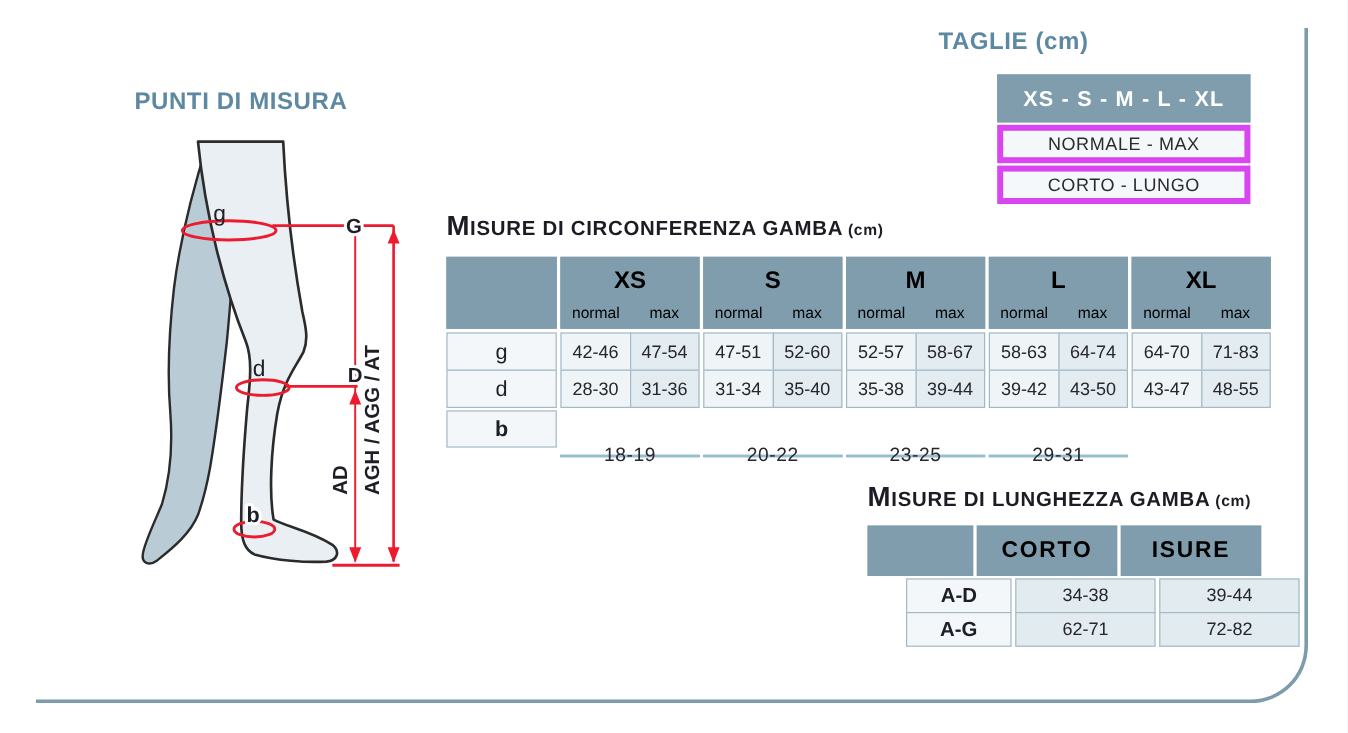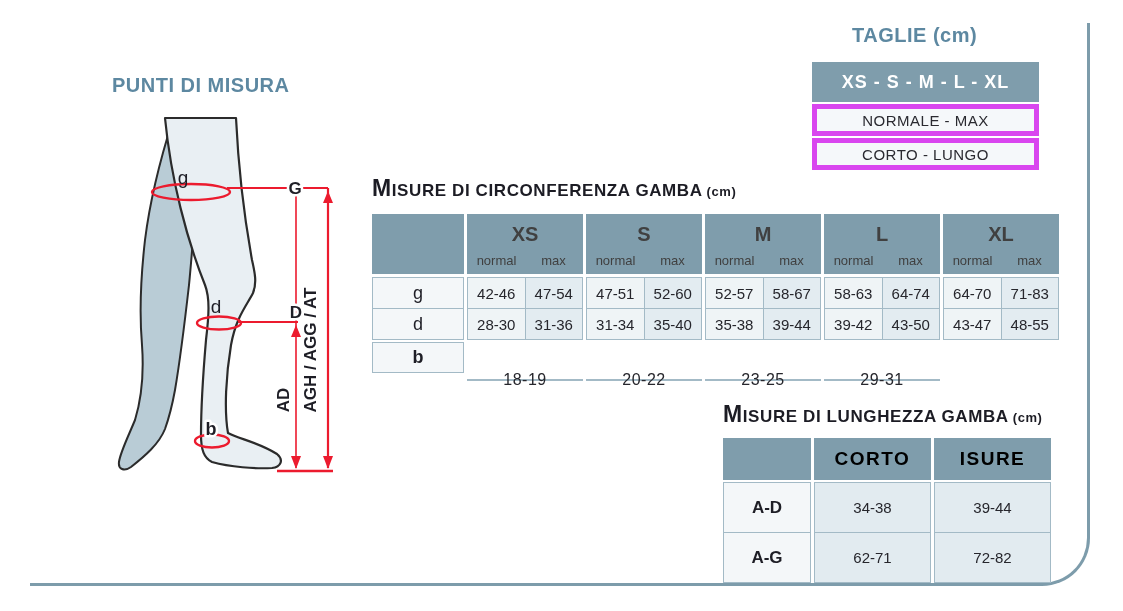--- a/index.html
+++ b/index.html
@@ -15,31 +15,31 @@
     position:absolute; left:30px; top:23px; width:1060px; height:563px;
     border-right:3px solid #7d9cab; border-bottom:3px solid #7d9cab;
     border-bottom-right-radius:48px;
     pointer-events:none;
   }
   .blue-title {
     position:absolute; font-weight:bold; font-size:20px; letter-spacing:0.5px;
     color:#5d88a1; white-space:nowrap;
   }
   .punti-title { left:112px; top:74px; }
-  .taglie-title { left:852px; top:24px; }
+  .taglie-title { left:782px; top:24px; }
 
   .dark-title { position:absolute; color:#1c1c24; font-weight:bold; white-space:nowrap; letter-spacing:0.6px; }
   .dark-title .lead { font-size:23px; }
   .dark-title .rest { font-size:17px; }
   .dark-title .unit { font-size:13px; margin-left:4px; }
   .circ-title { left:372px; top:175px; }
   .lung-title { left:723px; top:401px; }
 
   
-  .taglie-table { position:absolute; left:812px; top:62px; width:227px; }
+  .taglie-table { position:absolute; left:831px; top:62px; width:211px; }
   .tg-head {
     height:40px; background:#7f9dac; border:1px solid #7f9dac;
     color:#ffffff; font-weight:bold; font-size:18px; letter-spacing:1px;
     display:flex; align-items:center; justify-content:center;
   }
   .tg-row {
     height:32px; margin-top:2px; background:#f5f8fa; border:5px solid #d946ef;
     color:#2a2a30; font-size:15px; letter-spacing:0.5px;
     display:flex; align-items:center; justify-content:center;
   }
@@ -49,21 +49,21 @@
   .ct-row { display:flex; gap:3px; }
   .ct-label {
     flex:0 0 92px; display:flex; align-items:center; justify-content:center;
     background:#f4f7f9; border:1px solid #a3bac6; font-size:18px;
   }
   .ct-group { flex:0 0 116px; display:flex; }
   .ct-head { height:60px; }
   .ct-head .ct-label { background:#7f9dac; border-color:#7f9dac; }
   .ct-head-group {
     flex:0 0 116px; background:#7f9dac; border:1px solid #7f9dac;
-    display:flex; flex-direction:column; justify-content:flex-end; color:#404040;
+    display:flex; flex-direction:column; justify-content:flex-end; color:#000000;
   }
   .ct-size { text-align:center; font-weight:bold; font-size:20px; line-height:30px; }
   .ct-subs { display:flex; font-size:13px; line-height:24px; }
   .ct-subs span { flex:1 1 50%; text-align:center; }
   .ct-datarow { height:32px; }
   .ct-datarow + .ct-datarow { margin-top:-1px; }
   .ct-gap-top { margin-top:3px !important; }
   .ct-b-gap { margin-top:2px !important; height:31px; }
   .cell {
     display:flex; align-items:center; justify-content:center;
@@ -80,21 +80,21 @@
   .lt { position:absolute; left:723px; top:438px; width:328px; }
   .lt-row { display:flex; gap:3px; }
   .lt-head { height:42px; }
   .lt-head .lt-c {
     background:#7f9dac; border:1px solid #7f9dac; color:#000000;
     font-weight:bold; font-size:19px; letter-spacing:1.5px;
   }
   .lt-c { display:flex; align-items:center; justify-content:center; }
   .lt-col-label { flex:0 0 88px; }
   .lt-col-val { flex:0 0 117px; }
-  .lt-datarow { height:51px; margin-top:-1px; }
+  .lt-datarow { height:29px; margin-top:-1px;margin-left:32px; }
   .lt-gap-top { margin-top:2px; }
   .lt-datarow .lt-col-label {
     background:#f4f7f9; border:1px solid #a3bac6; font-weight:bold; font-size:17px;
   }
   .lt-datarow .lt-col-val {
     background:#e2ebf0; border:1px solid #a3bac6; font-size:15px; color:#26262c;
   }
 
   
   .leg-svg { position:absolute; left:115px; top:105px; }

